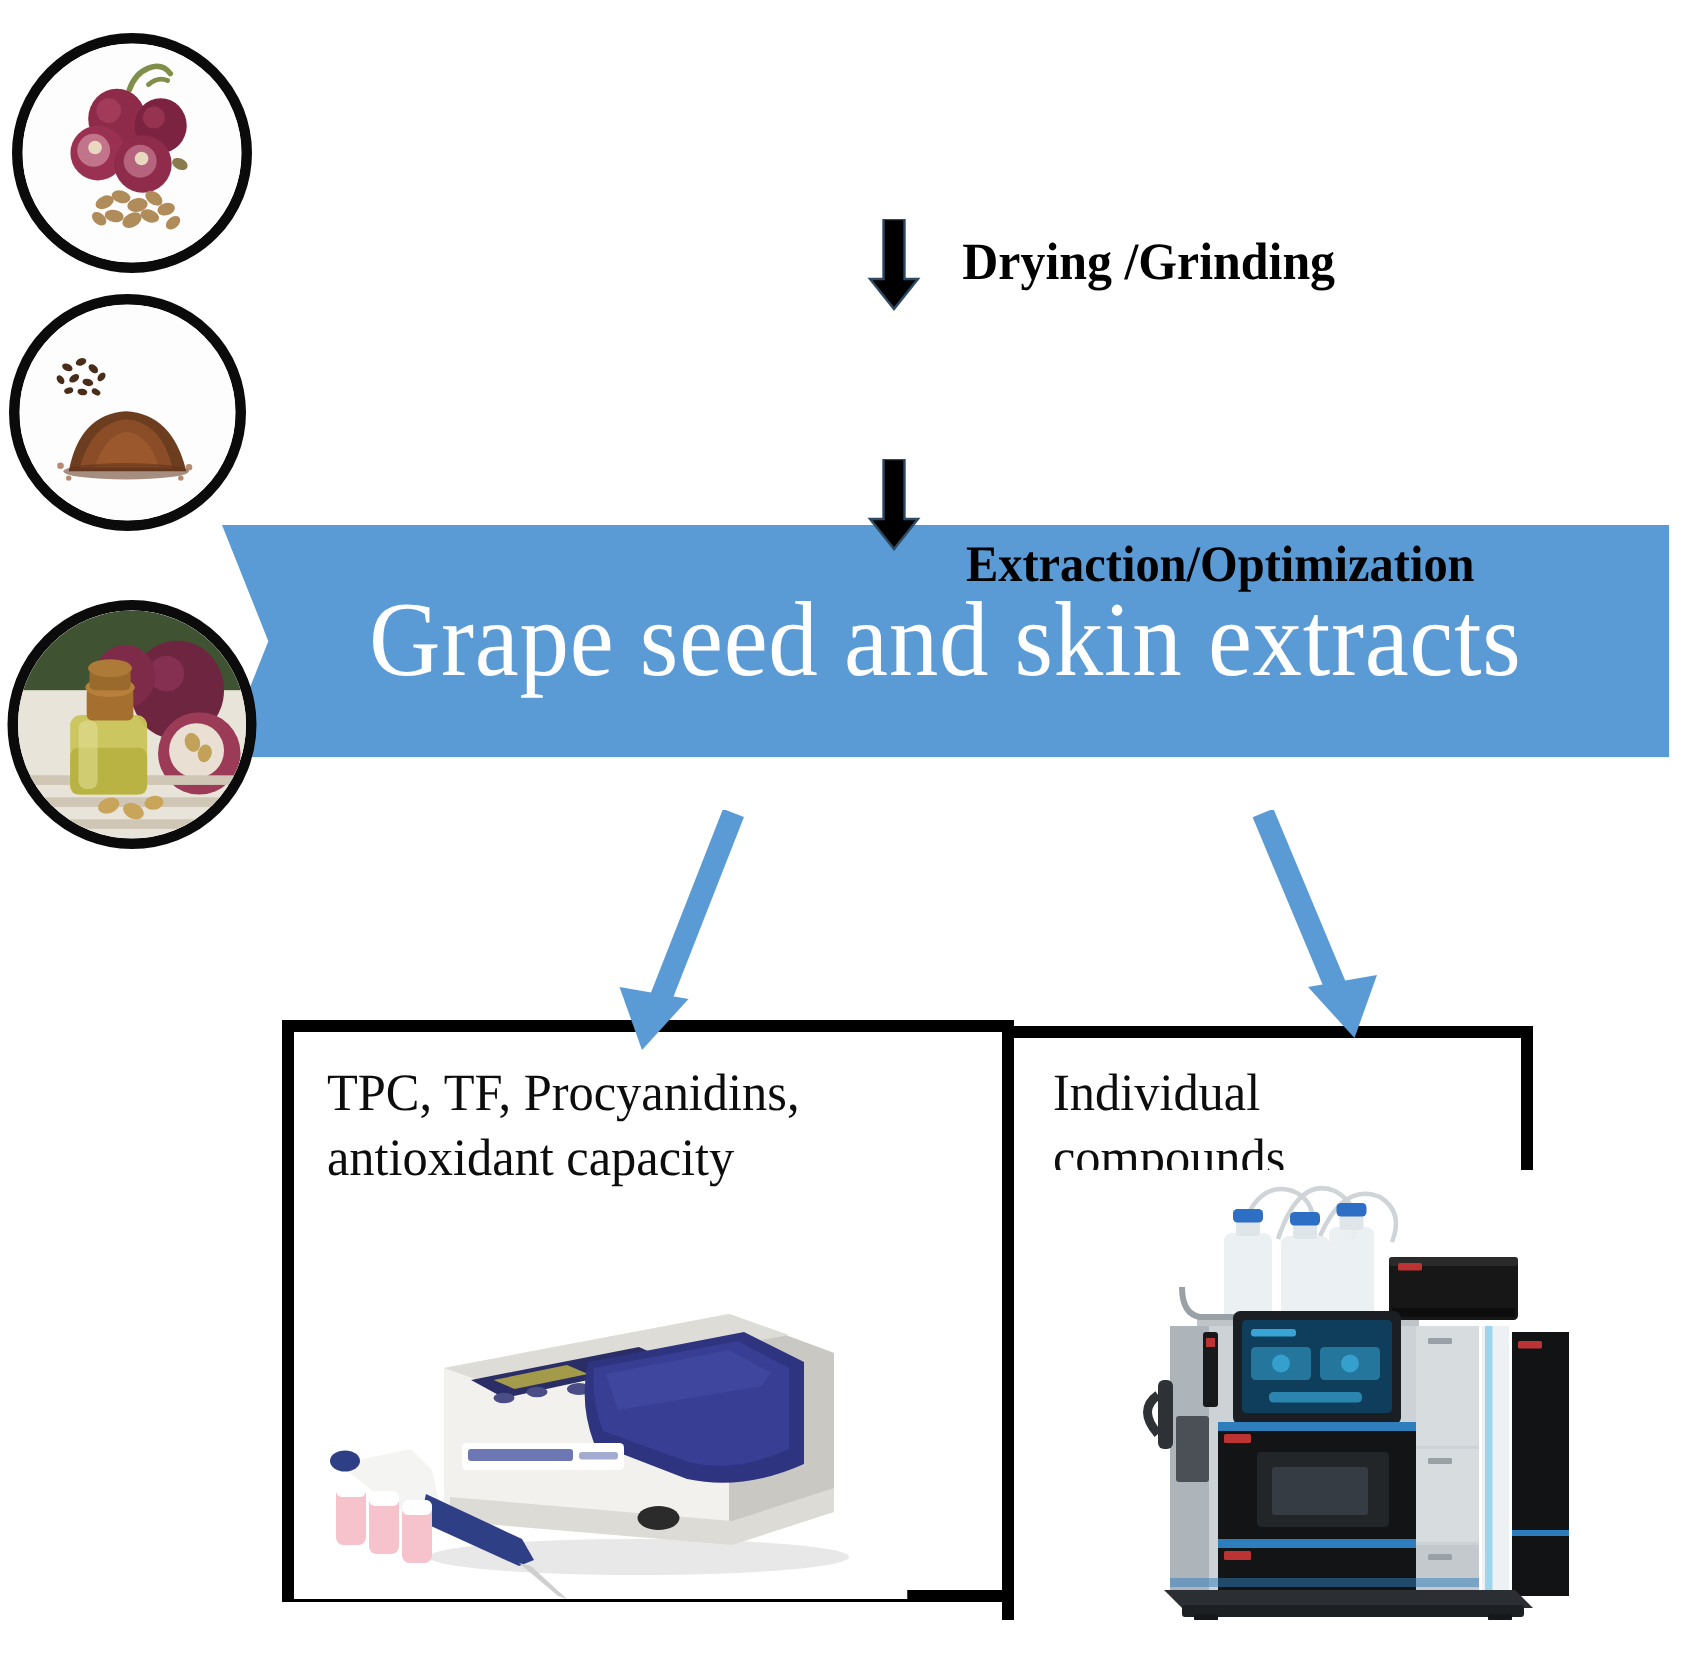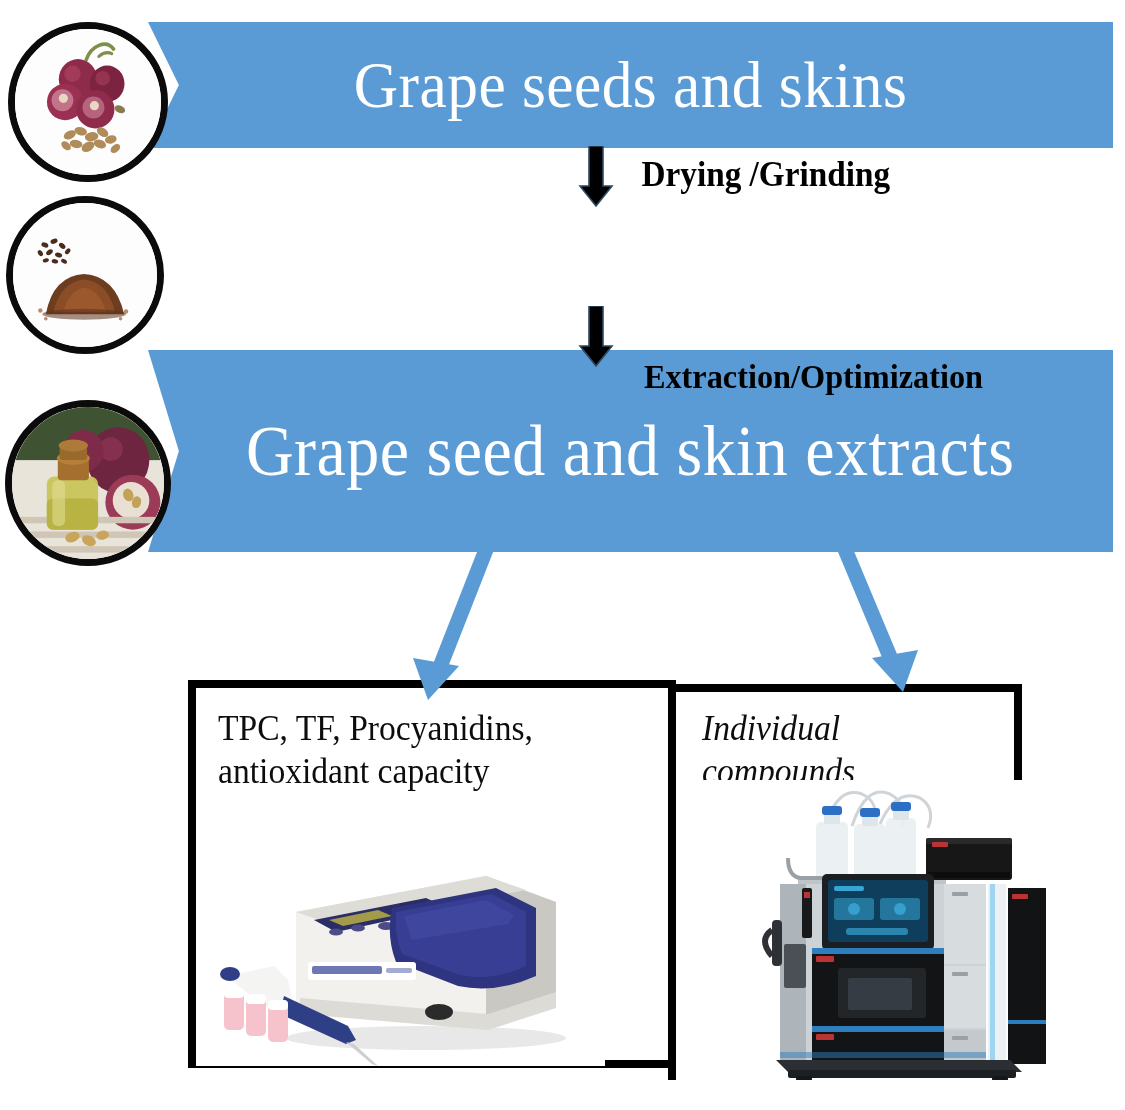--- a/index.html
+++ b/index.html
@@ -32,21 +32,21 @@
     font-weight: 400;
     letter-spacing: 0.5px;
     white-space: nowrap;
     transform: scaleX(0.93);
     line-height: 1;
     text-align: center;
   }
 
   #banner-1 { left: 148px; top: 22px;  width: 965px; height: 126px; }
   #banner-2 { left: 148px; top: 187px; width: 965px; height: 121px; }
-  #banner-3 { left: 148px; top: 350px; width: 965px; height: 202px; }
+  #banner-3 { left: 148px; top: 350px; width: 965px; height: 155px; }
 
   #banner-1 .banner-label { font-size: 66px; }
   #banner-2 .banner-label { font-size: 70px; }
   #banner-3 .banner-label { font-size: 71px; }
 
   
   .circle-badge {
     position: absolute;
     border-radius: 50%;
     border: 7px solid #0b0b0b;
@@ -89,21 +89,21 @@
 
   
   .outcome-box {
     position: absolute;
     background: #ffffff;
     border: 8px solid #000000;
     box-sizing: border-box;
     z-index: 4;
   }
   #box-left  { left: 188px; top: 680px; width: 488px; height: 388px; }
-  #box-right { left: 668px; top: 684px; width: 354px; height: 396px; font-style: italic; }
+  #box-right { left: 668px; top: 684px; width: 354px; height: 396px; }
 
   .outcome-caption {
     position: absolute;
     left: 22px;
     top: 20px;
     right: 10px;
     color: #0d0d0d;
     font-family: "Liberation Serif", "DejaVu Serif", serif;
     font-size: 35px;
     line-height: 1.22;
@@ -117,23 +117,20 @@
     left: 0; right: 0;
   }
   #spec-art { top: 128px; height: 250px; }
   #hplc-art { top: 88px;  height: 300px; }
 </style>
 </head>
 <body>
 
 <div id="canvas">
 
-  <div class="banner" id="banner-1">
-    <div class="banner-label">Grape seeds and skins</div>
-  </div>
 
 
   <div class="banner" id="banner-3">
     <div class="banner-label">Grape seed and skin extracts</div>
   </div>
 
   <div class="circle-badge" id="circle-1">
     <svg class="badge-art" viewBox="0 0 160 160">
       <rect x="0" y="0" width="160" height="160" fill="#fdfdfd"></rect>
       <g>

